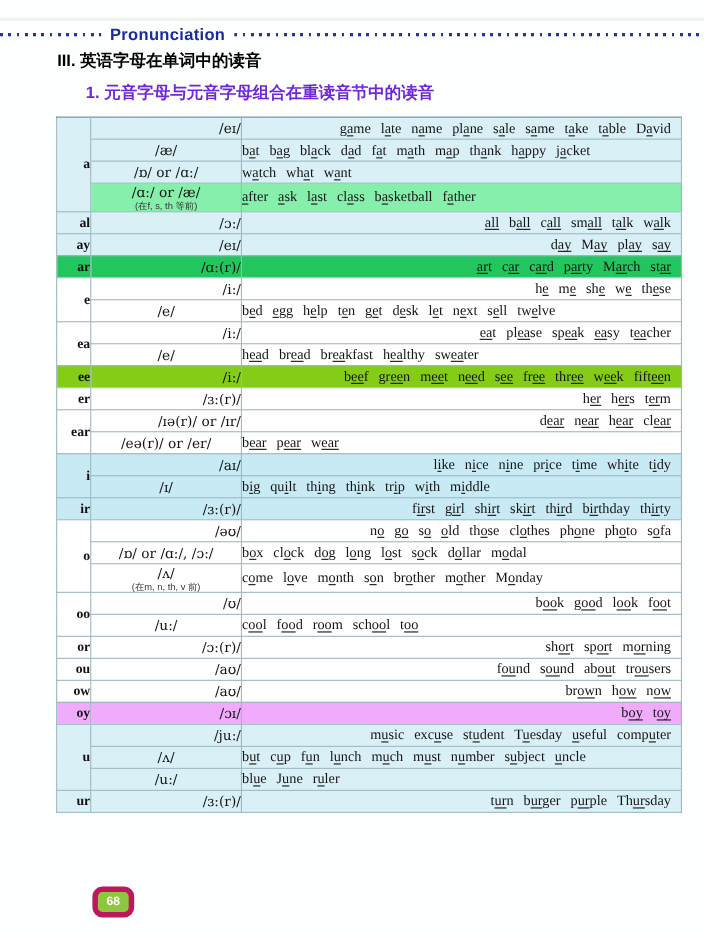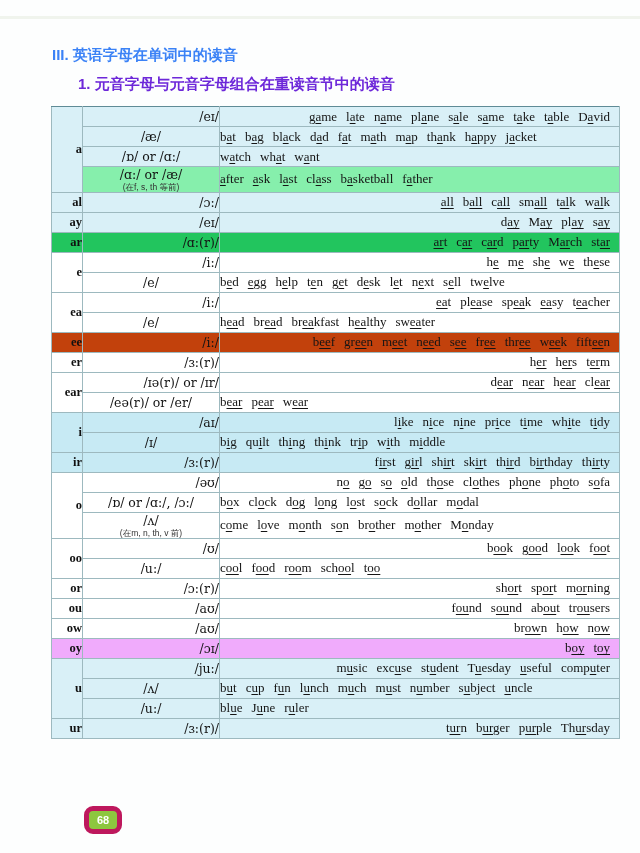--- a/index.html
+++ b/index.html
@@ -26,21 +26,21 @@
   .dotline.left{width:92px;}
   .dotline.right{flex:1;}
   .pron-title{
     font-family:"Liberation Sans", sans-serif;
     font-weight:bold;font-size:15px;color:#1c2b9c;letter-spacing:.3px;
     white-space:nowrap;
   }
   .heading{
     position:absolute;top:46px;left:52px;
     font-family:"Liberation Sans", sans-serif;
-    font-weight:bold;font-size:15px;color:#3b82f6;
+    font-weight:bold;font-size:15px;color:#000000;
   }
   .subheading{
     position:absolute;top:75px;left:78px;
     font-family:"Liberation Sans", sans-serif;
     font-weight:bold;font-size:15px;color:#6d28d9;
   }
   
   .tbl-wrap{position:absolute;top:106px;left:51px;width:569px;}
   table.pron{
     border-collapse:collapse;width:100%;
@@ -83,20 +83,25 @@
     font-weight:bold;font-size:11px;
     display:flex;align-items:center;justify-content:center;
   }
 </style>
 </head>
 <body>
 
 <div class="page">
   <div class="scan-line"></div>
 
+  <div class="pron-header">
+    <div class="dotline left"></div>
+    <div class="pron-title">Pronunciation</div>
+    <div class="dotline right"></div>
+  </div>
 
   <div class="heading">III. 英语字母在单词中的读音</div>
   <div class="subheading">1. 元音字母与元音字母组合在重读音节中的读音</div>
 
   <div class="tbl-wrap">
     <table class="pron">
       <colgroup>
         <col class="c-letter">
           <col class="c-phoneme">
           <col class="c-words">
@@ -168,21 +173,21 @@
               <div>/i:/</div>
             </td>
             <td class="words-cell"><span class="word"><span class="ul">ea</span>t</span><span class="word">pl<span class="ul">ea</span>se</span><span class="word">sp<span class="ul">ea</span>k</span><span class="word"><span class="ul">ea</span>sy</span><span class="word">t<span class="ul">ea</span>cher</span></td>
           </tr>
           <tr style="background: rgb(255, 255, 255);">
             <td class="phoneme-cell">
               <div>/e/</div>
             </td>
             <td class="words-cell"><span class="word">h<span class="ul">ea</span>d</span><span class="word">br<span class="ul">ea</span>d</span><span class="word">br<span class="ul">ea</span>kfast</span><span class="word">h<span class="ul">ea</span>lthy</span><span class="word">sw<span class="ul">ea</span>ter</span></td>
           </tr>
-          <tr class="group-start" style="background: #c2410c;">
+          <tr class="group-start" style="background: #84cc16;">
             <td class="letter-cell" rowspan="1">ee</td>
             <td class="phoneme-cell">
               <div>/i:/</div>
             </td>
             <td class="words-cell"><span class="word">b<span class="ul">ee</span>f</span><span class="word">gr<span class="ul">ee</span>n</span><span class="word">m<span class="ul">ee</span>t</span><span class="word">n<span class="ul">ee</span>d</span><span class="word">s<span class="ul">ee</span></span><span class="word">fr<span class="ul">ee</span></span><span class="word">thr<span class="ul">ee</span></span><span class="word">w<span class="ul">ee</span>k</span><span class="word">fift<span class="ul">ee</span>n</span></td>
           </tr>
           <tr class="group-start" style="background: rgb(255, 255, 255);">
             <td class="letter-cell" rowspan="1">er</td>
             <td class="phoneme-cell">
               <div>/ɜ:(r)/</div>

